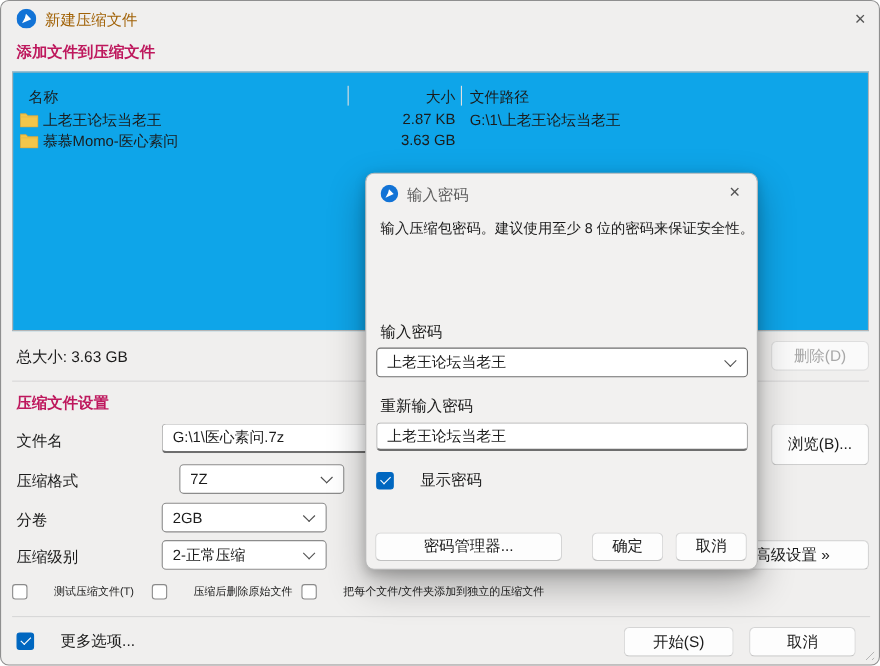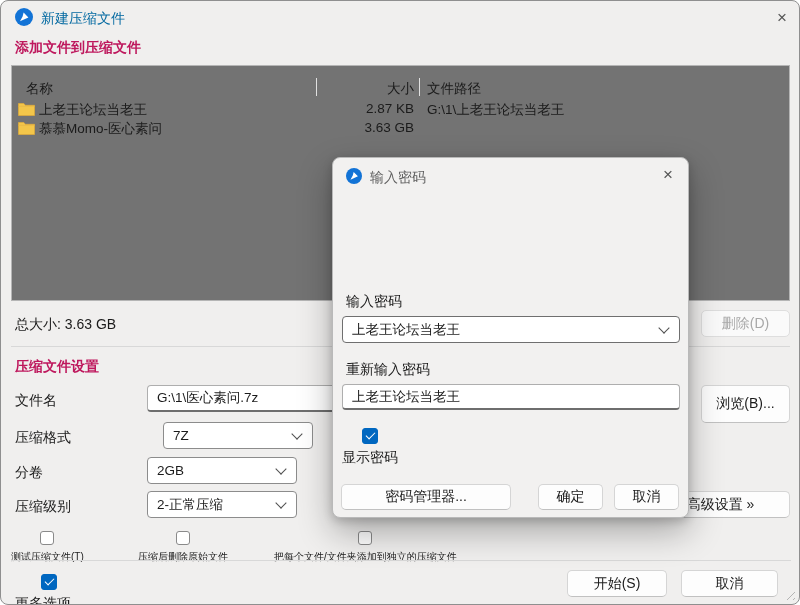--- a/index.html
+++ b/index.html
@@ -2,27 +2,27 @@
 <html><head>
 <meta charset="utf-8">
 <style>
   html,body{margin:0;padding:0;width:800px;height:605px;background:#ffffff;
     font-family:"Liberation Sans","DejaVu Sans",sans-serif;color:#1b1b1b;
     -webkit-font-smoothing:antialiased;}
   .abs{position:absolute;}
   
   .window{position:absolute;inset:0;background:#f0efee;border:1px solid #8f8f8f;
     border-radius:8px;box-sizing:border-box;overflow:hidden;}
-  .win-title{left:40px;top:9px;font-size:14px;color:#0369a1;}
+  .win-title{left:40px;top:9px;font-size:14px;color:#a16207;}
   .close-x{display:flex;align-items:center;justify-content:center;
     color:#555;font-size:17px;cursor:default;}
   .section-h{font-size:14px;font-weight:700;color:#be185d;}
   .lbl{position:absolute;font-size:14px;color:#1b1b1b;white-space:nowrap;}
   
-  .file-list{left:10px;top:64px;width:779px;height:236px;background:#737373;
+  .file-list{left:10px;top:64px;width:779px;height:236px;background:#0ea5e9;
     border:1px solid #b5b5b5;box-sizing:border-box;}
   .fl-h{position:absolute;top:14px;font-size:13.5px;color:#1b1b1b;white-space:nowrap;}
   .fl-sep{position:absolute;top:12px;height:18px;width:1px;background:#e0e0e0;}
   .fl-row{position:absolute;left:0;width:100%;height:19px;}
   .fl-cell{position:absolute;top:1px;font-size:13.5px;white-space:nowrap;}
   .col-size{left:300px;width:102px;text-align:right;}
   .col-path{left:415px;}
   .folder-ic{position:absolute;left:6px;top:2px;width:17px;height:14px;}
   
   .btn{position:absolute;display:flex;align-items:center;justify-content:center;
@@ -31,21 +31,21 @@
   .btn.disabled{color:#a8a8a8;background:#fafafa;border-color:#dedede;}
   
   .combo,.tbox{position:absolute;background:#ffffff;border:1px solid #8c8c8c;
     border-radius:4px;box-sizing:border-box;display:flex;align-items:center;
     padding:0 26px 0 9px;font-size:13.5px;color:#1b1b1b;white-space:nowrap;overflow:hidden;}
   .tbox{padding-right:9px;border-color:#aeaeae;border-bottom:2px solid #6e6e6e;}
   .chev{position:absolute;right:11px;top:50%;width:7px;height:7px;margin-top:-6px;
     border-right:1.5px solid #4f4f4f;border-bottom:1.5px solid #4f4f4f;
     transform:rotate(45deg);}
   
-  .cbrow{position:absolute;display:flex;align-items:center;gap:5px;flex-direction:column;}
+  .cbrow{position:absolute;display:flex;align-items:center;gap:24px;}
   .cb{width:14px;height:14px;background:#fff;border:1px solid #8a8a8a;border-radius:3px;
     box-sizing:border-box;flex:0 0 auto;position:relative;}
   .cb.big{width:16px;height:16px;}
   .cb.checked{background:#0067c0;border-color:#0067c0;}
   .cb.checked::after{content:"";position:absolute;left:3px;top:3px;width:8px;height:4px;
     border-left:1.7px solid #fff;border-bottom:1.7px solid #fff;transform:rotate(-45deg);}
   .cb-lbl{font-size:10px;white-space:nowrap;}
   .divider{position:absolute;height:1px;background:#d8d8d8;}
   
   .pwdlg{position:absolute;left:332px;top:157px;width:357px;height:361px;
@@ -152,20 +152,21 @@
 </div>
 
 <div class="pwdlg">
   <svg class="abs" style="left:13px;top:10px" width="16" height="16" viewBox="0 0 18 18">
     <circle cx="9" cy="9" r="9" fill="#1273d6"></circle>
     <path d="M5 13.2 L13.4 9.4 L8.6 4.6 L7.6 8.4 Z" fill="#ffffff"></path>
   </svg>
   <div class="pw-title">输入密码</div>
   <div class="abs close-x" style="right:6px;top:5px;width:28px;height:24px;">×</div>
 
+  <div class="pw-desc">输入压缩包密码。建议使用至少 8 位的密码来保证安全性。</div>
 
   <div class="lbl" style="left:13px;top:135px">输入密码</div>
   <div class="combo" style="left:9px;top:158px;width:338px;height:27px;border-color:#6f6f6f">
     <span>上老王论坛当老王</span>
     <span class="chev"></span>
   </div>
 
   <div class="lbl" style="left:13px;top:203px">重新输入密码</div>
   <div class="tbox" style="left:9px;top:226px;width:338px;height:26px">上老王论坛当老王</div>
 

